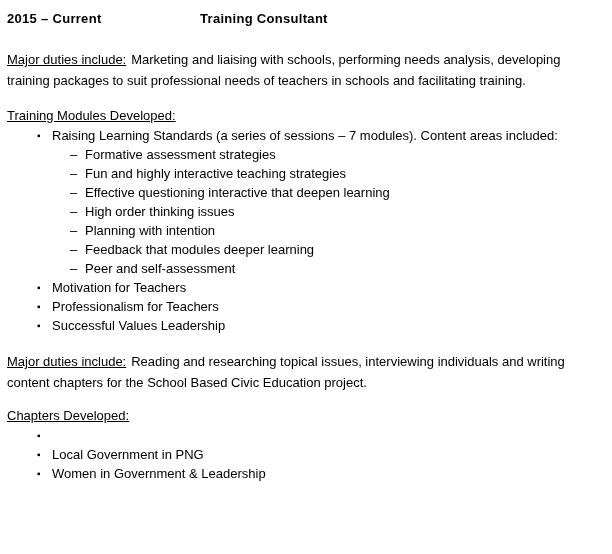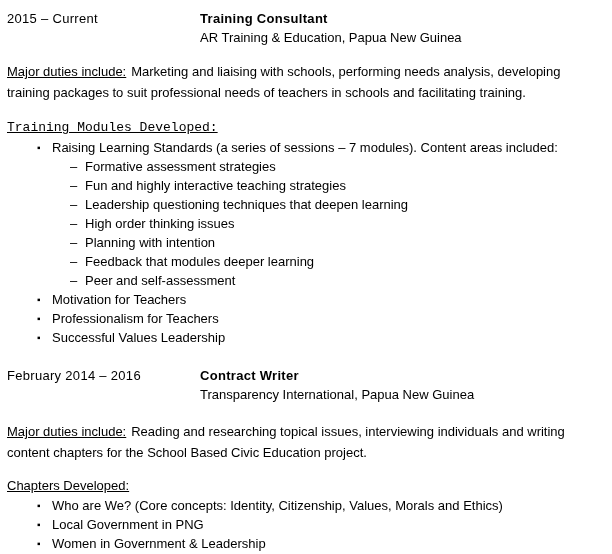--- a/index.html
+++ b/index.html
@@ -7,29 +7,29 @@
   body {
     background:#ffffff;
     color:#000000;
     font-family:"Liberation Sans", sans-serif;
     font-size:13px;
   }
   .doc { padding:9px 8px 0 7px; }
 
   
   .job-header { display:flex; line-height:19px; }
-  .job-date   { width:193px; flex:none; font-weight:normal; letter-spacing:.3px; }
+  .job-date   { width:193px; flex:none; font-weight:bold; letter-spacing:.3px; }
   .job-title  { font-weight:bold; letter-spacing:.3px; }
   .job-org    { line-height:20px; }
 
   .duties { line-height:21px; }
   .duties .label { text-decoration:underline; margin-right:5px; }
 
-  .mt-duties1  { margin-top:13px; }
-  .mt-listlbl1 { margin-top:15px;font-family:Liberation Mono, monospace; }
+  .mt-duties1  { margin-top:21px; }
+  .mt-listlbl1 { margin-top:15px; }
   .mt-job2     { margin-top:19px; }
   .mt-duties2  { margin-top:16px; }
   .mt-listlbl2 { margin-top:13px; }
 
   .list-label { text-decoration:underline; line-height:20px; }
 
   .li { display:flex; line-height:19px; }
   .li.l1 { padding-left:30px; }
   .li.l2 { padding-left:63px; }
   .glyph { width:15px; flex:none; }
@@ -37,21 +37,20 @@
 </style>
 </head>
 <body>
 
 <div class="doc">
 
   <div class="job-header">
     <div class="job-date">2015 – Current</div>
     <div>
       <div class="job-title">Training Consultant</div>
-      <div class="job-org">AR Training &amp; Education, Papua New Guinea</div>
     </div>
   </div>
 
   <p class="duties mt-duties1"><span class="label">Major duties include:</span><span>Marketing and liaising with schools, performing needs analysis, developing training packages to suit professional needs of teachers in schools and facilitating training.</span></p>
 
   <div class="list-label mt-listlbl1">Training Modules Developed:</div>
 
   <div class="li l1">
     <span class="glyph sq">▪</span>
     <span>Raising Learning Standards (a series of sessions – 7 modules). Content areas included:</span>
@@ -61,21 +60,21 @@
       <div class="li l2">
       <span class="glyph">–</span>
       <span>Formative assessment strategies</span>
     </div>
       <div class="li l2">
       <span class="glyph">–</span>
       <span>Fun and highly interactive teaching strategies</span>
     </div>
       <div class="li l2">
       <span class="glyph">–</span>
-      <span>Leadership questioning techniques that deepen learning</span>
+      <span>Effective questioning interactive that deepen learning</span>
     </div>
       <div class="li l2">
       <span class="glyph">–</span>
       <span>High order thinking issues</span>
     </div>
       <div class="li l2">
       <span class="glyph">–</span>
       <span>Planning with intention</span>
     </div>
       <div class="li l2">
@@ -96,36 +95,28 @@
       <div class="li l1">
       <span class="glyph sq">▪</span>
       <span>Professionalism for Teachers</span>
     </div>
       <div class="li l1">
       <span class="glyph sq">▪</span>
       <span>Successful Values Leadership</span>
     </div>
     </div>
 
-  <div class="job-header mt-job2">
-    <div class="job-date">February 2014 – 2016</div>
-    <div>
-      <div class="job-title">Contract Writer</div>
-      <div class="job-org">Transparency International, Papua New Guinea</div>
-    </div>
-  </div>
 
   <p class="duties mt-duties2"><span class="label">Major duties include:</span><span>Reading and researching topical issues, interviewing individuals and writing content chapters for the School Based Civic Education project.</span></p>
 
   <div class="list-label mt-listlbl2">Chapters Developed:</div>
 
   <div>
       <div class="li l1">
       <span class="glyph sq">▪</span>
-      <span>Who are We? (Core concepts: Identity, Citizenship, Values, Morals and Ethics)</span>
     </div>
       <div class="li l1">
       <span class="glyph sq">▪</span>
       <span>Local Government in PNG</span>
     </div>
       <div class="li l1">
       <span class="glyph sq">▪</span>
       <span>Women in Government &amp; Leadership</span>
     </div>
     </div>

